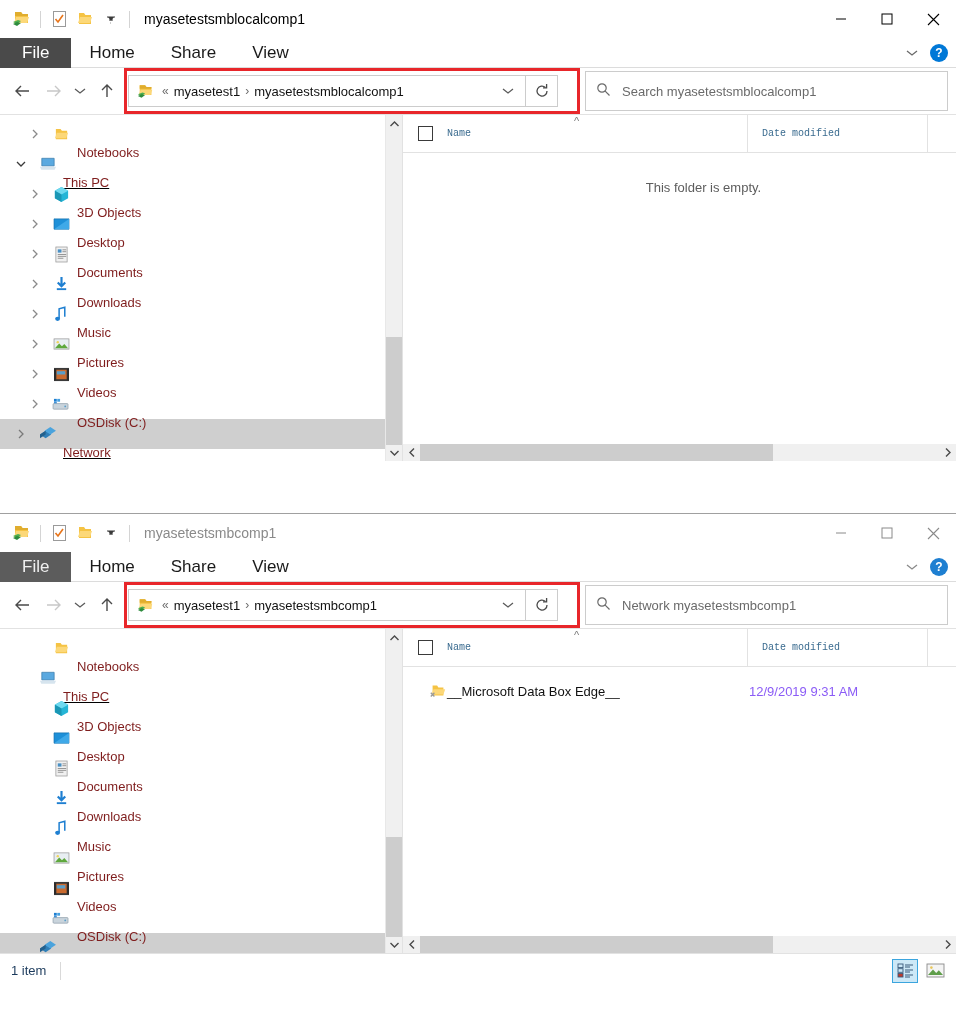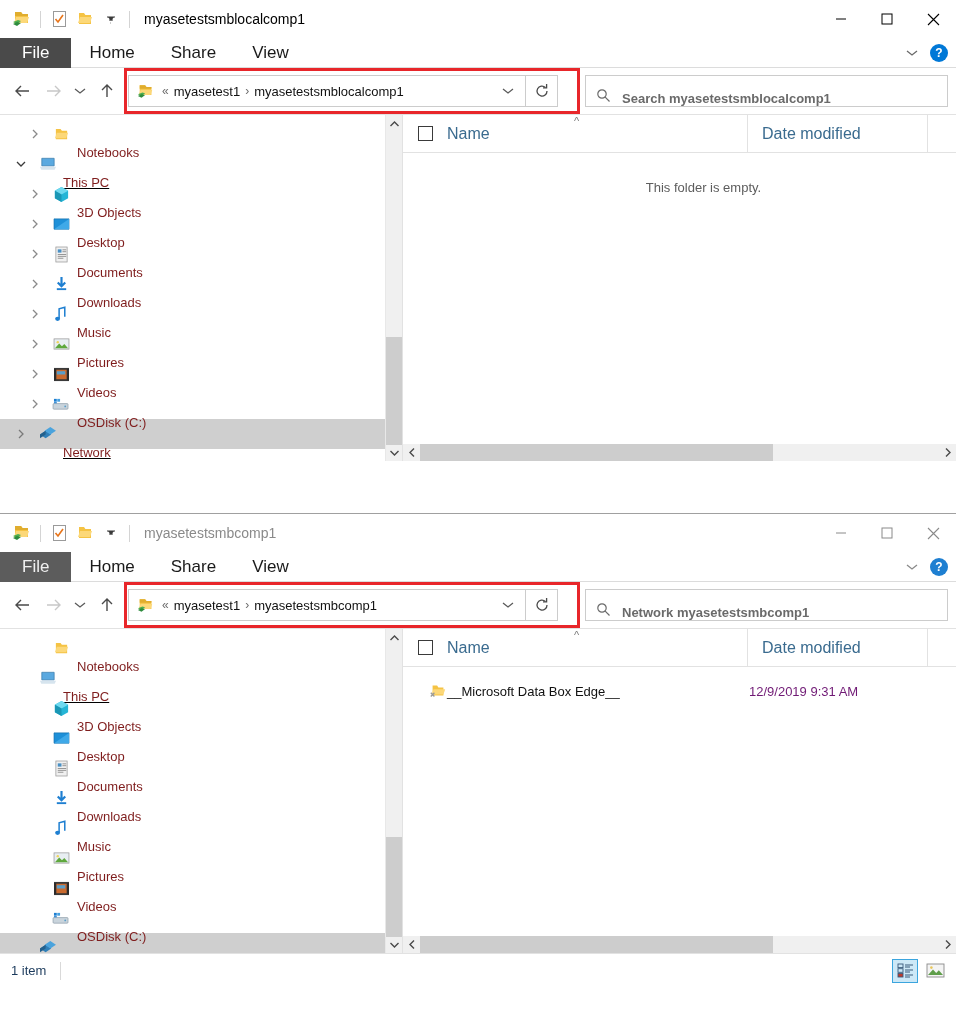--- a/index.html
+++ b/index.html
@@ -80,23 +80,23 @@
     height: 32px; width: 398px; border: 1px solid #cccccc; background: #fff;
     display: flex; align-items: center; padding: 0 4px 0 6px;
   }
   .crumb-ico { width: 22px; display:flex; align-items:center; justify-content:center; }
   .chev-sm { color: #6b6b6b; font-size: 12px; padding: 0 5px; }
   .crumb { font-size: 13px; color: #121212; white-space: nowrap; }
   .addr-drop { margin-left: auto; width: 26px; display: flex; align-items: center; justify-content: center; }
   .refresh { width: 32px; height: 32px; border: 1px solid #ccc; border-left: none; display:flex; align-items:center; justify-content:center; background:#fff; }
 
   .searchbox {
-    position: absolute; right: 8px; height: 32px; width: 363px;
+    position: absolute; right: 8px; height: 40px; width: 363px;
     border: 1px solid #cccccc; background: #fff;
-    display: flex; align-items: flex-end; padding-left: 10px; gap: 11px; font-weight: bold;
+    display: flex; align-items: center; padding-left: 10px; gap: 11px;
   }
   .search-ph { font-size: 13px; color: #6a6a6a; white-space: nowrap; }
 
   
   .content { display: flex; height: 347px; border-top: 1px solid #e2e2e2; }
   .win2 .content { height: 325px; }
 
   .navpane {
     width: 402px; position: relative; background: #fff;
     overflow: hidden;
@@ -125,34 +125,34 @@
   .colhdr {
     height: 38px; display: flex; align-items: center;
     border-bottom: 1px solid #e2e2e2; position: relative;
   }
   .sort-caret {
     position: absolute; left: 171px; top: 1px; color: #7a7a7a; font-size: 11px; line-height: 1;
   }
   .col-check { width: 44px; display: flex; align-items: center; justify-content: center; }
   .chkbox { width: 15px; height: 15px; border: 1px solid #3a3a3a; background: #fff; }
   .col {
-    font-size: 16px; color: #3a6b8f; white-space: nowrap; height: 38px;
-    display: flex; align-items: center;
+    font-size: 10px; color: #3a6b8f; white-space: nowrap; height: 38px;
+    display: flex; align-items: center; font-family: Liberation Mono, monospace;
   }
   .col.name { width: 300px; }
   .col.date { width: 180px; padding-left: 14px; border-left: 1px solid #e2e2e2; }
   .col.tail { flex:1; border-left: 1px solid #e2e2e2; }
 
   .empty-msg {
     text-align: center; color: #5d5d5d; font-size: 13px; padding-top: 27px; padding-left: 48px;
   }
   .frow { height: 28px; display: flex; align-items: center; margin-top: 10px; }
   .frow .fico { width: 44px; display: flex; align-items: center; justify-content: center; padding-left: 26px; }
   .fname { font-size: 13px; color: #101010; white-space: nowrap; }
-  .fdate { position: absolute; left: 346px; font-size: 13px; color: #701a75; white-space: nowrap; }
+  .fdate { position: absolute; left: 346px; font-size: 13px; color: #8b5cf6; white-space: nowrap; }
   .frow-inner { position: relative; display: flex; align-items: center; width: 100%; }
 
   .hsb {
     position: absolute; bottom: 0; left: 0; right: 0; height: 17px;
     background: #f0f0f0; display: flex; align-items: center;
   }
   .hsb-arrow { width: 17px; display: flex; align-items: center; justify-content: center; }
   .hsb-track { flex: 1; height: 17px; position: relative; }
   .hsb-thumb { position: absolute; left: 0; top: 0; height: 17px; width: 68%; background: #cdcdcd; }
 

